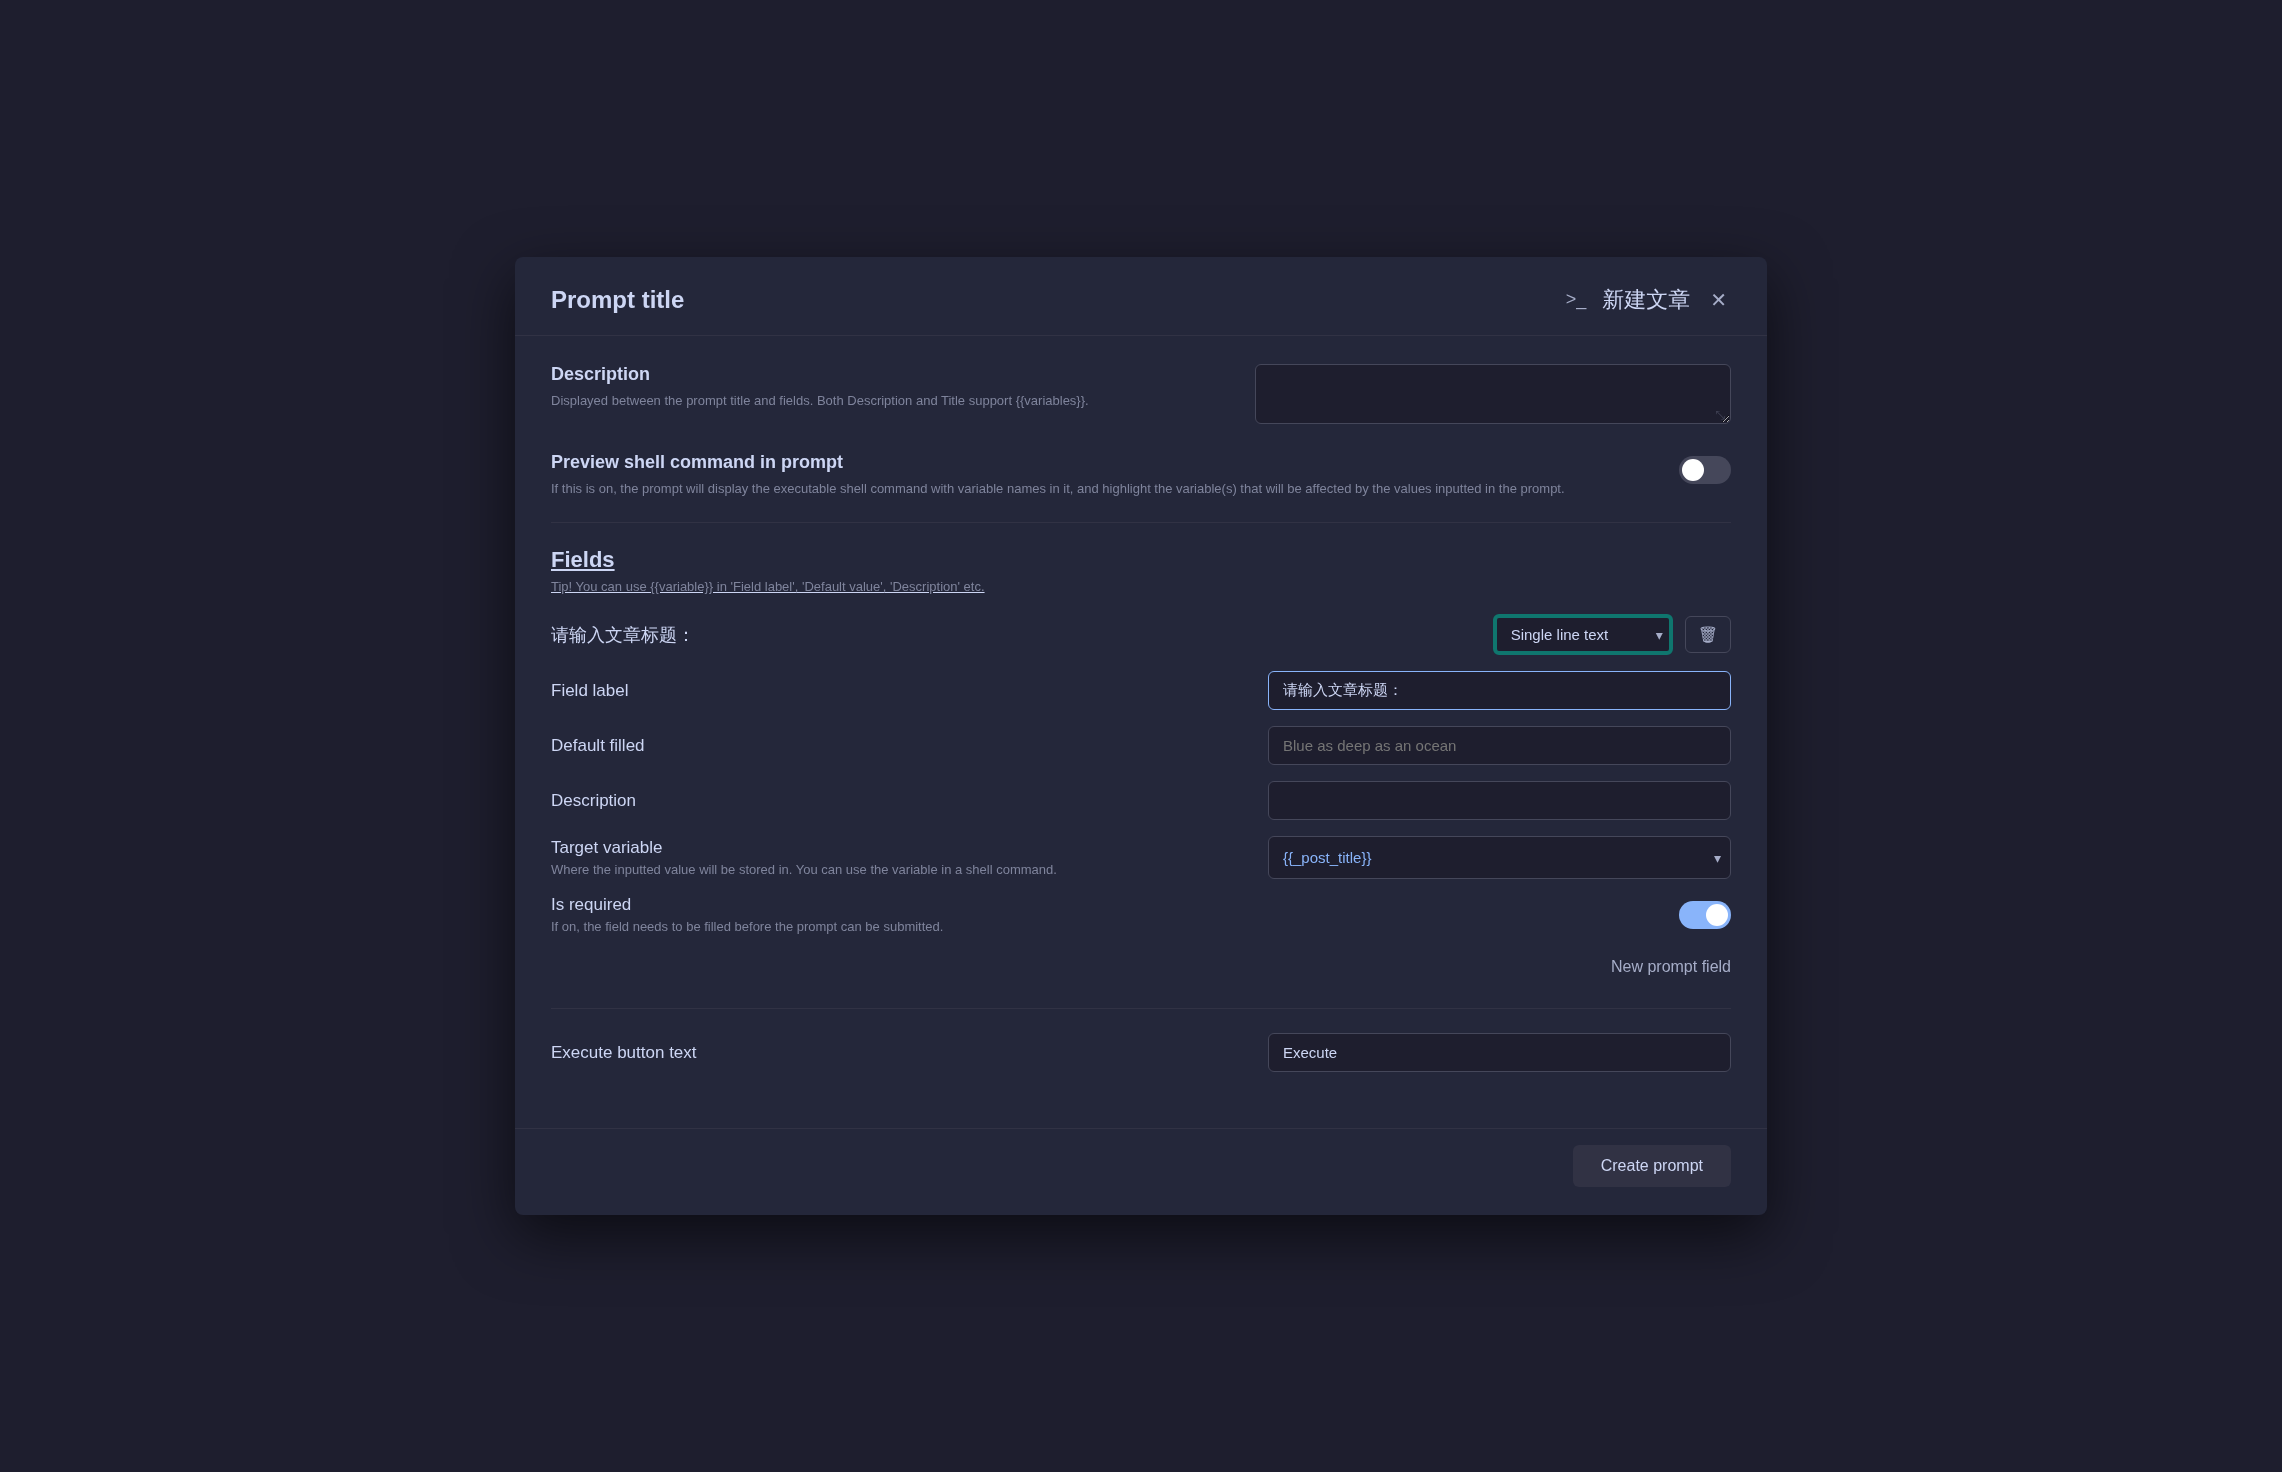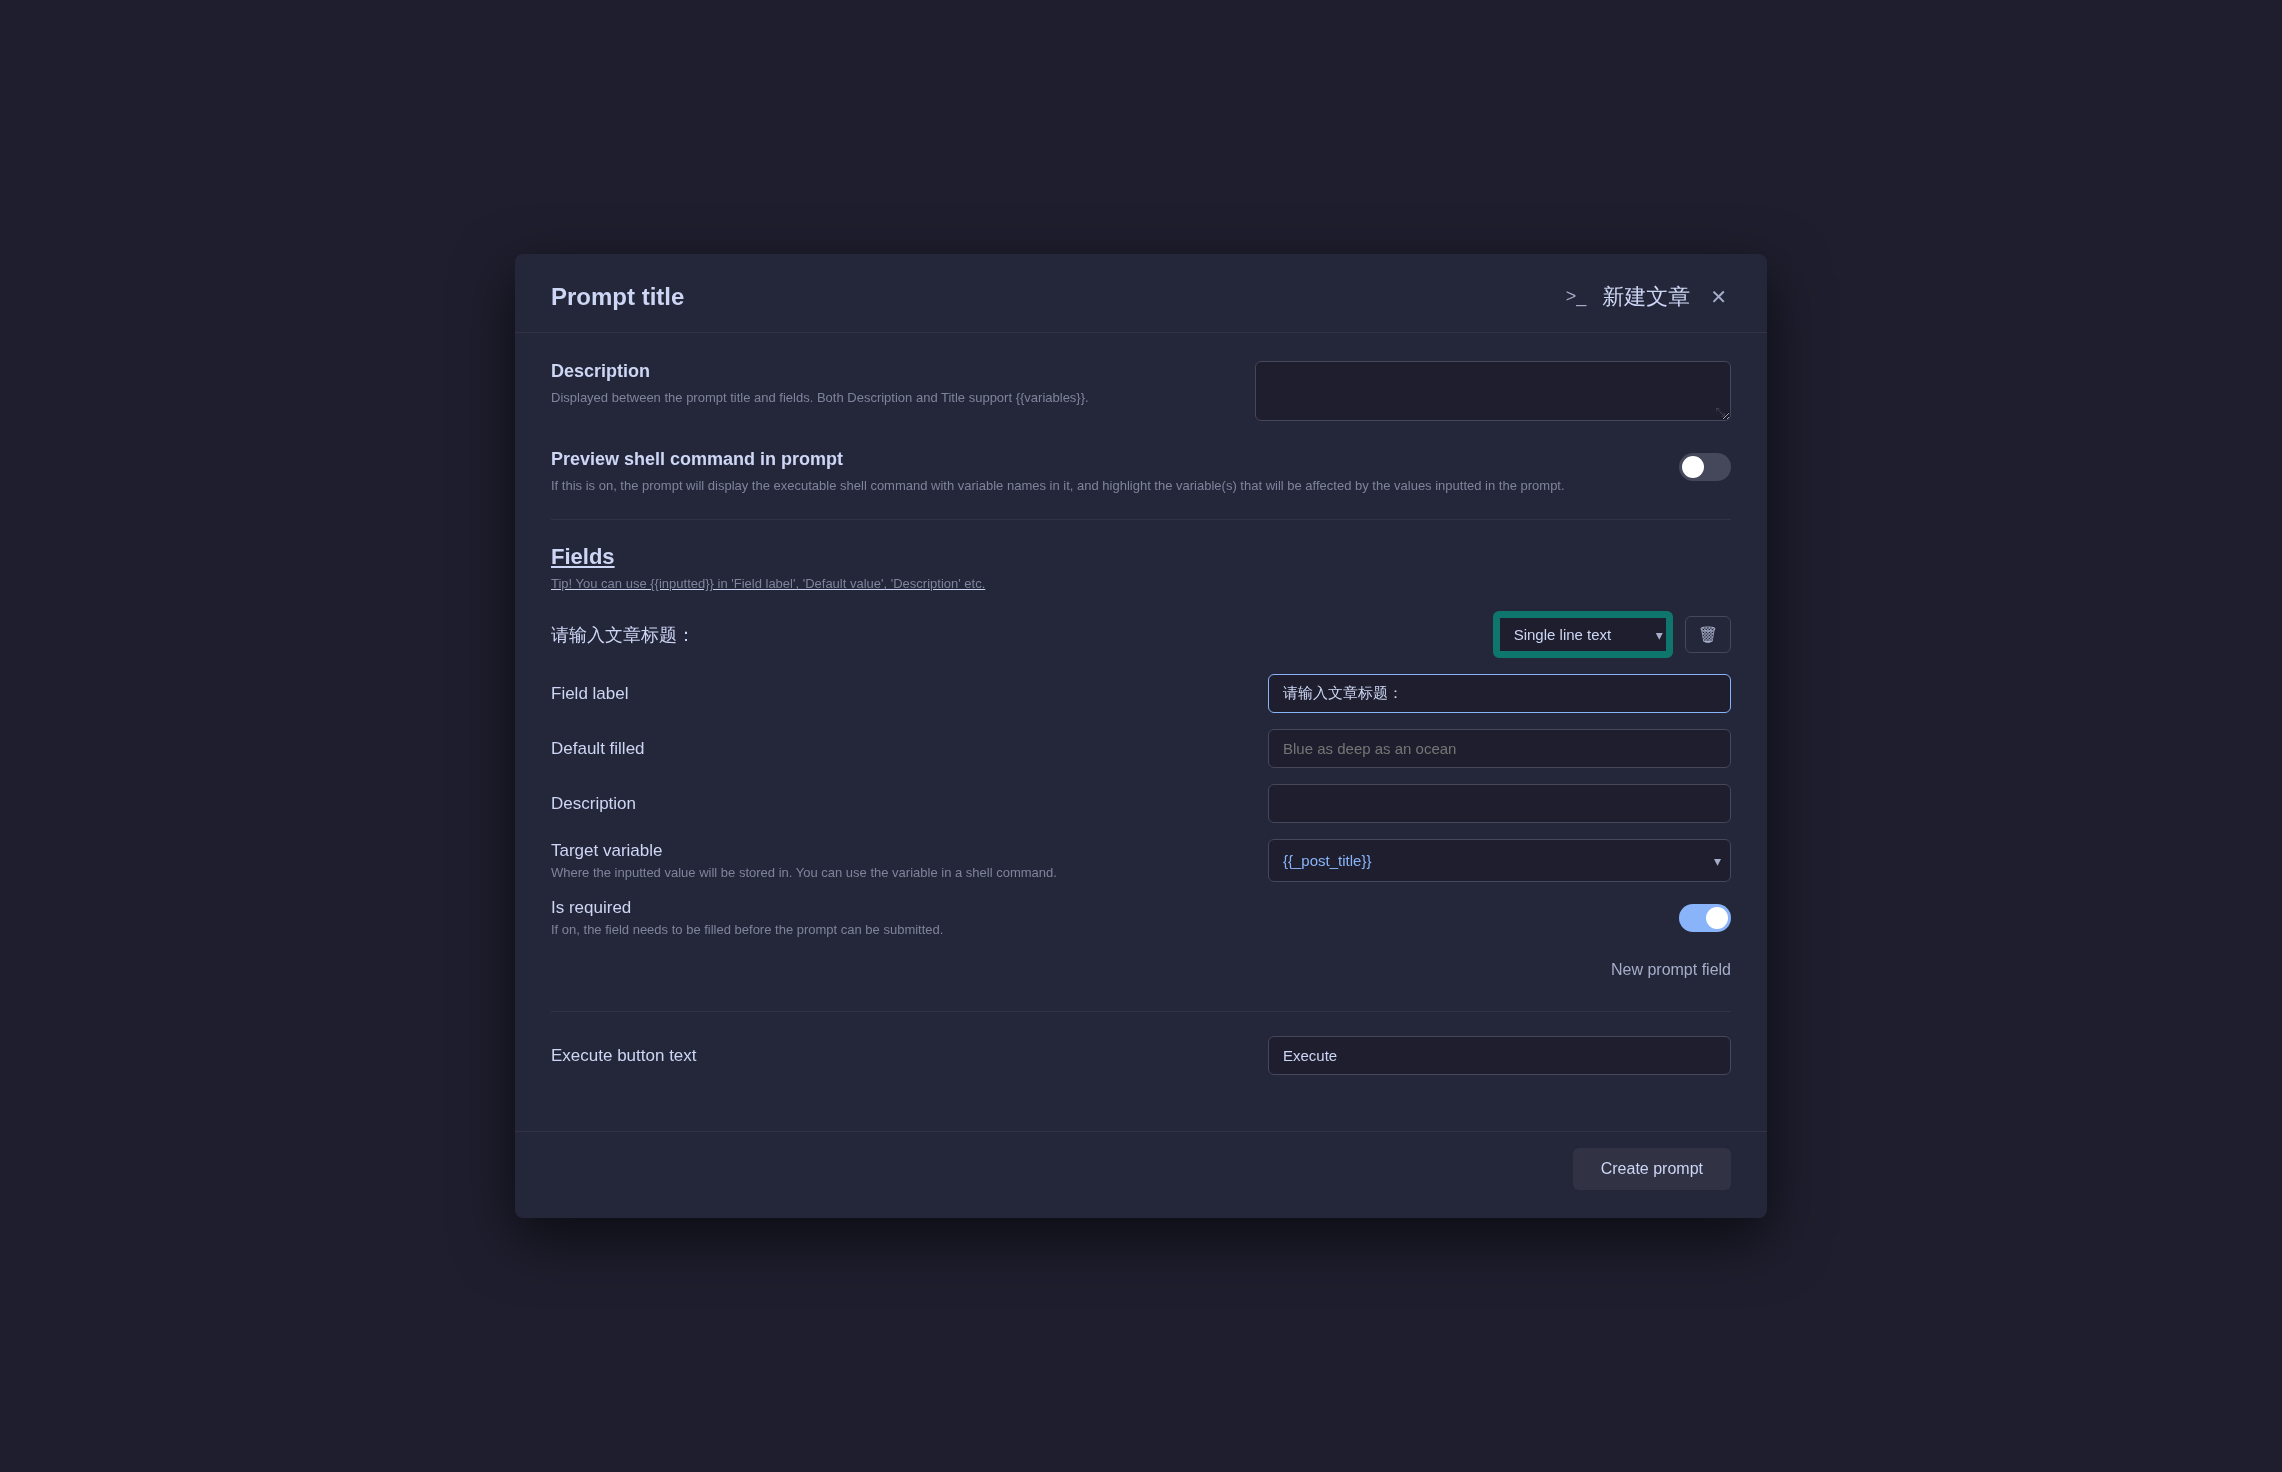--- a/index.html
+++ b/index.html
@@ -222,21 +222,21 @@
       align-items: center;
       gap: 12px;
     }
 
     .select-wrapper {
       position: relative;
     }
 
     .select-field {
       background: #1e1e2e;
-      border: 7px solid #0f766e;
+      border: 4px solid #0f766e;
       border-radius: 6px;
       color: #cdd6f4;
       font-size: 15px;
       padding: 8px 36px 8px 14px;
       appearance: none;
       cursor: pointer;
       outline: none;
       min-width: 180px;
     }
 
@@ -394,21 +394,21 @@
           <input type="checkbox" style="">
           <span class="toggle-slider"></span>
         </label>
       </div>
     </div>
 
     <hr class="divider">
 
     <div class="fields-section-header">
       <div class="fields-title">Fields</div>
-      <div class="fields-tip">Tip! You can use {{inputted}} in 'Field label', 'Default value', 'Description' etc.</div>
+      <div class="fields-tip">Tip! You can use {{variable}} in 'Field label', 'Default value', 'Description' etc.</div>
     </div>
 
     <div class="field-card-header">
       <span class="field-card-label">请输入文章标题：</span>
       <div class="field-card-controls">
         <div class="select-wrapper">
           <select class="select-field">
             <option>Single line text</option>
             <option>Multi line text</option>
             <option>Number</option>

